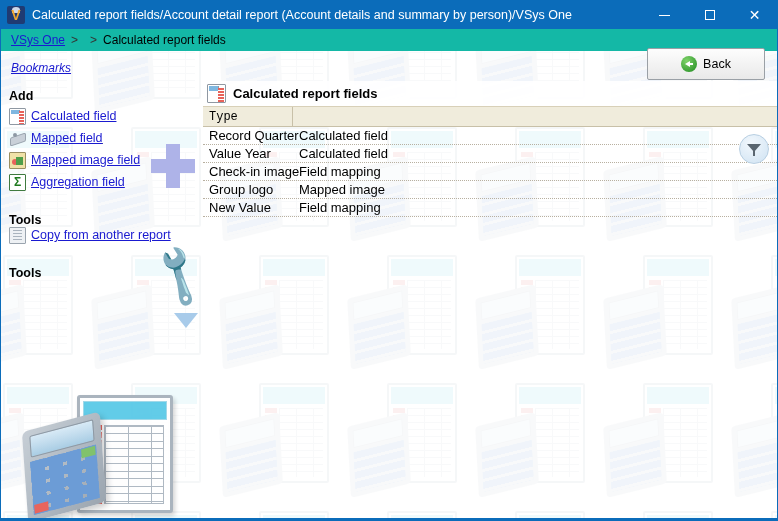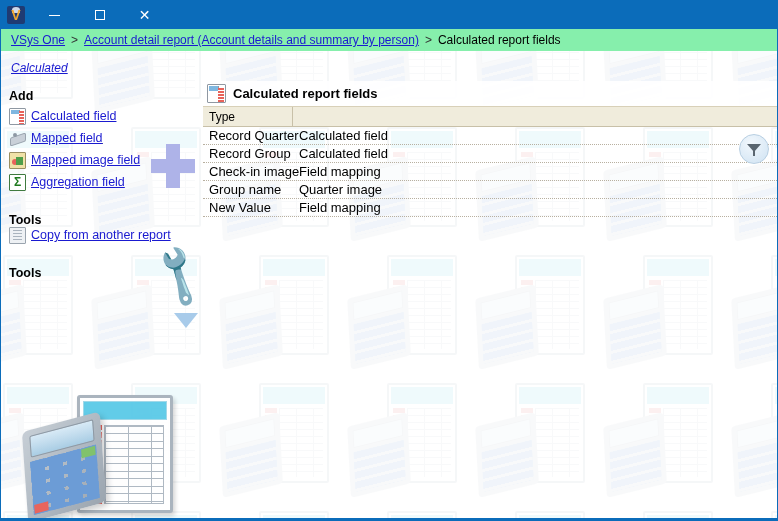--- a/index.html
+++ b/index.html
@@ -56,21 +56,21 @@
     color: #ffffff; font-size: 12px;
   }
   .glyph-min { width: 11px; height: 1px; background: #fff; display:block; }
   .glyph-max { width: 10px; height: 10px; border: 1px solid #fff; display:block; }
   .glyph-close { font-size: 14px; line-height: 1; }
 
   
   .breadcrumb {
     position: absolute; top: 28px; left: 0;
     width: 776px; height: 22px;
-    background: #86efac;
+    background: #14b8a6;
     display: flex; align-items: center;
     padding-left: 10px;
     font-size: 12px; color: #000;
     z-index: 6;
   }
   .crumb-link {
     color: #1a1ad0; text-decoration: underline;
     cursor: pointer; white-space: nowrap;
   }
   .crumb-sep { margin: 0 6px; color: #333; }
@@ -349,21 +349,21 @@
     align-items: center;
   }
   .th {
     font-size: 12px; color: #000;
     padding-left: 6px;
     height: 20px; line-height: 20px;
     border-right: 1px solid #c8c0a8;
     white-space: nowrap;
   }
   .th.c0 { width: 90px; }
-  .th.c1 { width: 90px; }
+  .th.c1 { width: 90px; font-family: Liberation Mono, monospace; }
   .th.c2 { width: 394px; border-right: none; }
   .trow {
     display: flex; height: 18px; align-items: center;
     border-bottom: 1px dotted #b8b0a0;
   }
   .td {
     font-size: 13px; color: #000;
     padding-left: 6px; white-space: nowrap;
   }
   .td.c0 { width: 90px; }
@@ -405,37 +405,37 @@
 </head>
 <body>
 
 <div class="window">
 
   <div class="titlebar">
     <div class="title-icon">
       <div class="vcirc"></div>
       <div class="vmark">V</div>
     </div>
+    <div class="title-text">Calculated report fields/Account detail report (Account details and summary by person)/VSys One</div>
     <div class="win-controls">
       <div class="win-btn">
           <span class="glyph-min"></span>
         </div>
       <div class="win-btn">
           <span class="glyph-max"></span>
         </div>
       <div class="win-btn close">
           <span class="glyph-close">✕</span>
         </div>
     </div>
   </div>
 
   <div class="breadcrumb">
     <span class="crumb-link">VSys One</span>
     <span class="crumb-sep">&gt;</span>
-    <span class="crumb-link">Account detail report (Account details and summary by person)</span>
     <span class="crumb-sep">&gt;</span>
     <span class="crumb-current">Calculated report fields</span>
   </div>
 
   <div class="bg-layer" id="bgLayer">
       <div class="bg-tile" style="left: -40px; top: -60px;">
         <div class="tile-sheet">
           <div class="rowcol"></div>
           <div class="grid"></div>
         </div>
@@ -770,24 +770,28 @@
       <div class="grid"></div>
     </div>
     <div class="hero-calc">
       <div class="screen"></div>
       <div class="keys"></div>
       <div class="key-green"></div>
       <div class="key-red"></div>
     </div>
   </div>
 
+  <div class="back-btn">
+    <span class="back-icon"></span>
+    <span>Back</span>
+  </div>
 
   <div class="sidebar">
 
-    <div class="bookmarks">Calculated</div>
+    <div class="bookmarks">Bookmarks</div>
 
     <div class="plus-deco"></div>
     <div class="wrench-deco">🔧</div>
     <div class="tri-deco"></div>
 
     <div class="section-head" style="top:38px;">Add</div>
 
     <div class="nav-item" style="top:56px;">
       <span class="nav-ico ico-calcfield"></span>
       <span class="label">Calculated field</span>
@@ -829,32 +833,32 @@
         <div class="th c1">Type</div>
         <div class="th c2"></div>
       </div>
       <div id="tbody">
           <div class="trow">
             <div class="td c0">Record Quarter</div>
             <div class="td c1">Calculated field</div>
             <div class="td c2"></div>
           </div>
           <div class="trow">
-            <div class="td c0">Record Group</div>
+            <div class="td c0">Value Year</div>
             <div class="td c1">Calculated field</div>
             <div class="td c2"></div>
           </div>
           <div class="trow">
             <div class="td c0">Check-in image</div>
             <div class="td c1">Field mapping</div>
             <div class="td c2"></div>
           </div>
           <div class="trow">
-            <div class="td c0">Group name</div>
-            <div class="td c1">Quarter image</div>
+            <div class="td c0">Group logo</div>
+            <div class="td c1">Mapped image</div>
             <div class="td c2"></div>
           </div>
           <div class="trow">
             <div class="td c0">New Value</div>
             <div class="td c1">Field mapping</div>
             <div class="td c2"></div>
           </div>
         </div>
     </div>
   </div>

